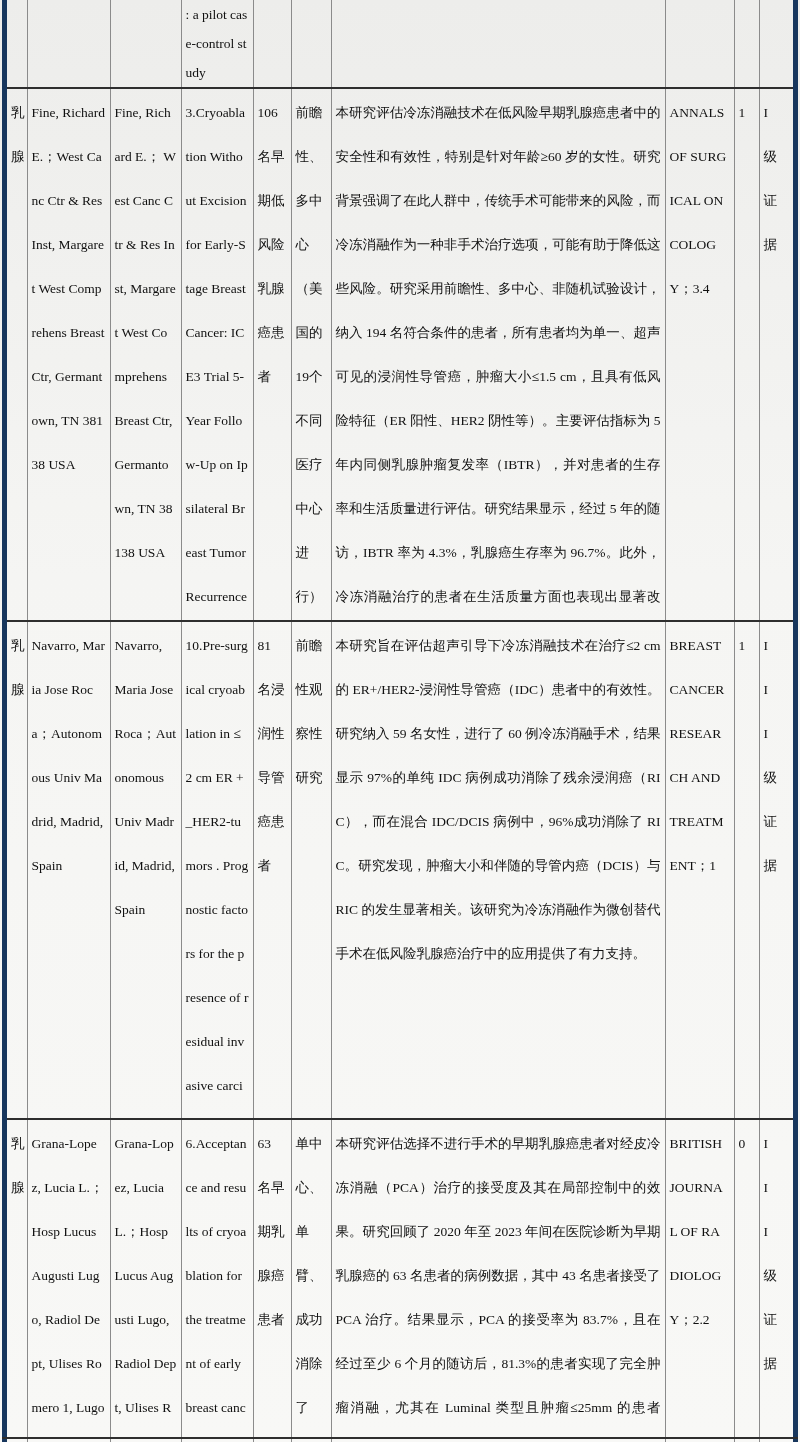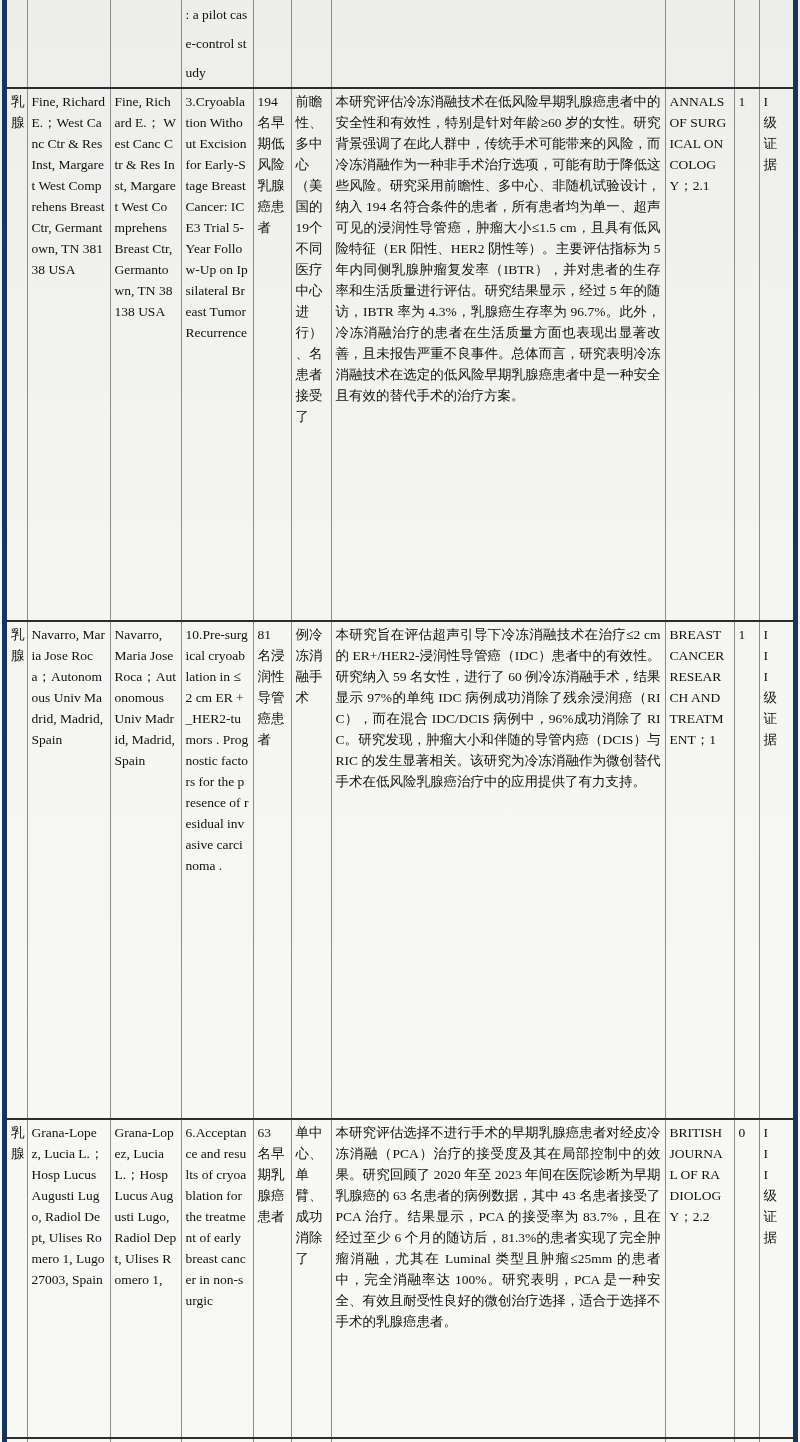--- a/index.html
+++ b/index.html
@@ -50,21 +50,21 @@
     padding:0;
     border-left:1px solid #8b8b8b;
   }
   td:first-child{border-left:none;}
   tr.sep td{border-bottom:2px solid #2e2e2e;}
   .cc{
     box-sizing:border-box;
     overflow:hidden;
     padding:2px 4px;
     font-size:13.5px;
-    line-height:21px;
+    line-height:44px;
     word-break:break-all;
     overflow-wrap:break-word;
   }
   tr.pr .cc{height:87px;line-height:29px;padding-top:0;}
   tr.r1 .cc{height:531px;}
   tr.r2 .cc{height:496px;}
   tr.r3 .cc{height:322px;}
   td.ab .cc{text-align:justify;}
   td.ev .cc{padding-right:30px;}
 </style>
@@ -131,30 +131,30 @@
         <td>
               <div class="cc">Fine, Richard E.；West Canc Ctr &amp; Res Inst, Margaret West Comprehens Breast Ctr, Germantown, TN 38138 USA</div>
             </td>
         <td>
               <div class="cc">Fine, Richard E.； West Canc Ctr &amp; Res Inst, Margaret West Comprehens Breast Ctr, Germantown, TN 38138 USA</div>
             </td>
         <td>
               <div class="cc">3.Cryoablation Without Excision for Early-Stage Breast Cancer: ICE3 Trial 5-Year Follow-Up on Ipsilateral Breast Tumor Recurrence</div>
             </td>
         <td>
-              <div class="cc">194 名早期低风险乳腺癌患者</div>
+              <div class="cc">106 名早期低风险乳腺癌患者</div>
             </td>
         <td>
               <div class="cc">前瞻性、多中心（美国的19个不同医疗中心进行）、名患者接受了</div>
             </td>
         <td class="ab">
               <div class="cc">本研究评估冷冻消融技术在低风险早期乳腺癌患者中的安全性和有效性，特别是针对年龄≥60 岁的女性。研究背景强调了在此人群中，传统手术可能带来的风险，而冷冻消融作为一种非手术治疗选项，可能有助于降低这些风险。研究采用前瞻性、多中心、非随机试验设计，纳入 194 名符合条件的患者，所有患者均为单一、超声可见的浸润性导管癌，肿瘤大小≤1.5 cm，且具有低风险特征（ER 阳性、HER2 阴性等）。主要评估指标为 5 年内同侧乳腺肿瘤复发率（IBTR），并对患者的生存率和生活质量进行评估。研究结果显示，经过 5 年的随访，IBTR 率为 4.3%，乳腺癌生存率为 96.7%。此外，冷冻消融治疗的患者在生活质量方面也表现出显著改善，且未报告严重不良事件。总体而言，研究表明冷冻消融技术在选定的低风险早期乳腺癌患者中是一种安全且有效的替代手术的治疗方案。</div>
             </td>
         <td>
-              <div class="cc">ANNALS OF SURGICAL ONCOLOGY；2.1</div>
+              <div class="cc">ANNALS OF SURGICAL ONCOLOGY；3.4</div>
             </td>
         <td>
               <div class="cc">1</div>
             </td>
         <td class="ev">
               <div class="cc">I 级证据</div>
             </td>
       </tr>
 
       <tr class="r2 sep">
@@ -167,21 +167,21 @@
         <td>
               <div class="cc">Navarro, Maria Jose Roca；Autonomous Univ Madrid, Madrid, Spain</div>
             </td>
         <td>
               <div class="cc">10.Pre-surgical cryoablation in ≤ 2 cm ER + _HER2-tumors . Prognostic factors for the presence of residual invasive carcinoma .</div>
             </td>
         <td>
               <div class="cc">81 名浸润性导管癌患者</div>
             </td>
         <td>
-              <div class="cc">例冷冻消融手术</div>
+              <div class="cc">前瞻性观察性研究</div>
             </td>
         <td class="ab">
               <div class="cc">本研究旨在评估超声引导下冷冻消融技术在治疗≤2 cm 的 ER+/HER2-浸润性导管癌（IDC）患者中的有效性。研究纳入 59 名女性，进行了 60 例冷冻消融手术，结果显示 97%的单纯 IDC 病例成功消除了残余浸润癌（RIC），而在混合 IDC/DCIS 病例中，96%成功消除了 RIC。研究发现，肿瘤大小和伴随的导管内癌（DCIS）与 RIC 的发生显著相关。该研究为冷冻消融作为微创替代手术在低风险乳腺癌治疗中的应用提供了有力支持。</div>
             </td>
         <td>
               <div class="cc">BREAST CANCER RESEARCH AND TREATMENT；1</div>
             </td>
         <td>
               <div class="cc">1</div>
             </td>

